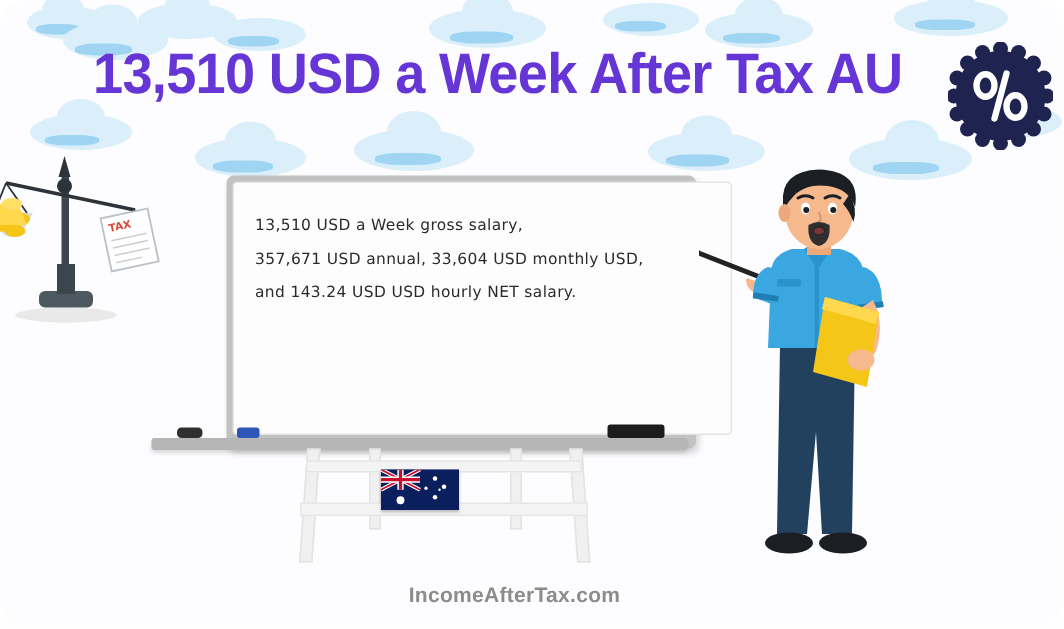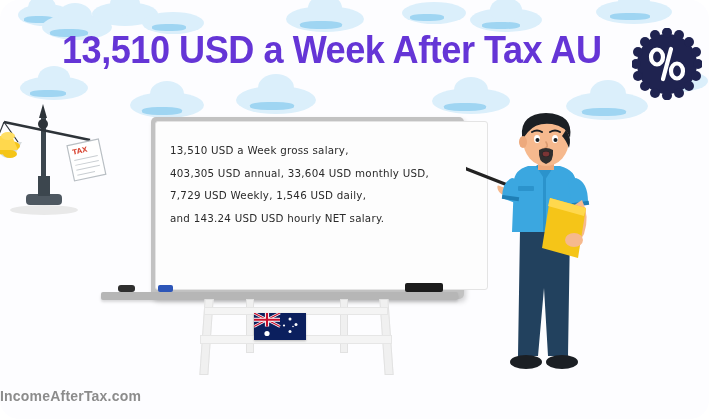--- a/index.html
+++ b/index.html
@@ -80,21 +80,21 @@
   .flag{position:absolute;left:254px;top:313px;width:52px;height:27px;background:#0b1f5e;box-shadow:0 1px 2px rgba(0,0,0,.25);overflow:hidden;}
   .flag svg{display:block;}
 
   
   .person{position:absolute;left:466px;top:112px;width:190px;height:262px;}
   .person svg{display:block;}
 
   
   .footer{
     position:absolute;left:0;top:388px;width:686px;
-    text-align:left;
+    text-align:center;
     font-family:"Liberation Sans",sans-serif;
     font-weight:bold;font-size:14px;color:#8c8c8c;
     letter-spacing:0.2px;
   }
 </style>
 </head>
 <body>
 
 <div id="stage">
 
@@ -222,22 +222,21 @@
             <line x1="76" y1="75" x2="94" y2="75"></line>
         </g>
       </g>
     </svg>
   </div>
 
   <div class="board-frame">
     <div class="board-face">
       <div class="board-lines">
         <span class="bl">13,510 USD a Week gross salary,</span>
-        <span class="bl">403,305 USD annual, 33,604 USD monthly USD,</span>
-        <span class="bl">7,729 USD Weekly, 1,546 USD daily,</span>
+        <span class="bl">357,671 USD annual, 33,604 USD monthly USD,</span>
         <span class="bl">and 143.24 USD USD hourly NET salary.</span>
       </div>
     </div>
   </div>
   <div class="board-tray"></div>
   <div class="marker-black"></div>
   <div class="marker-blue"></div>
   <div class="eraser"></div>
 
   <div class="stand">

